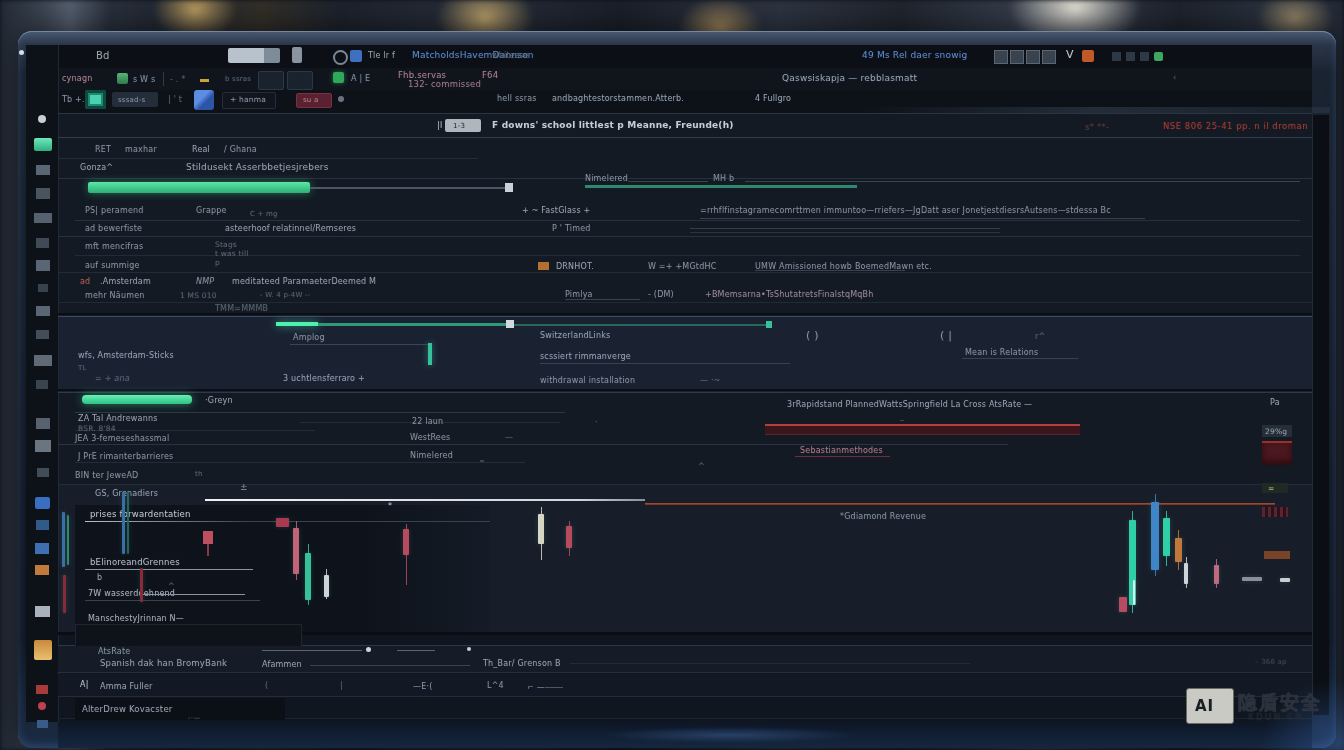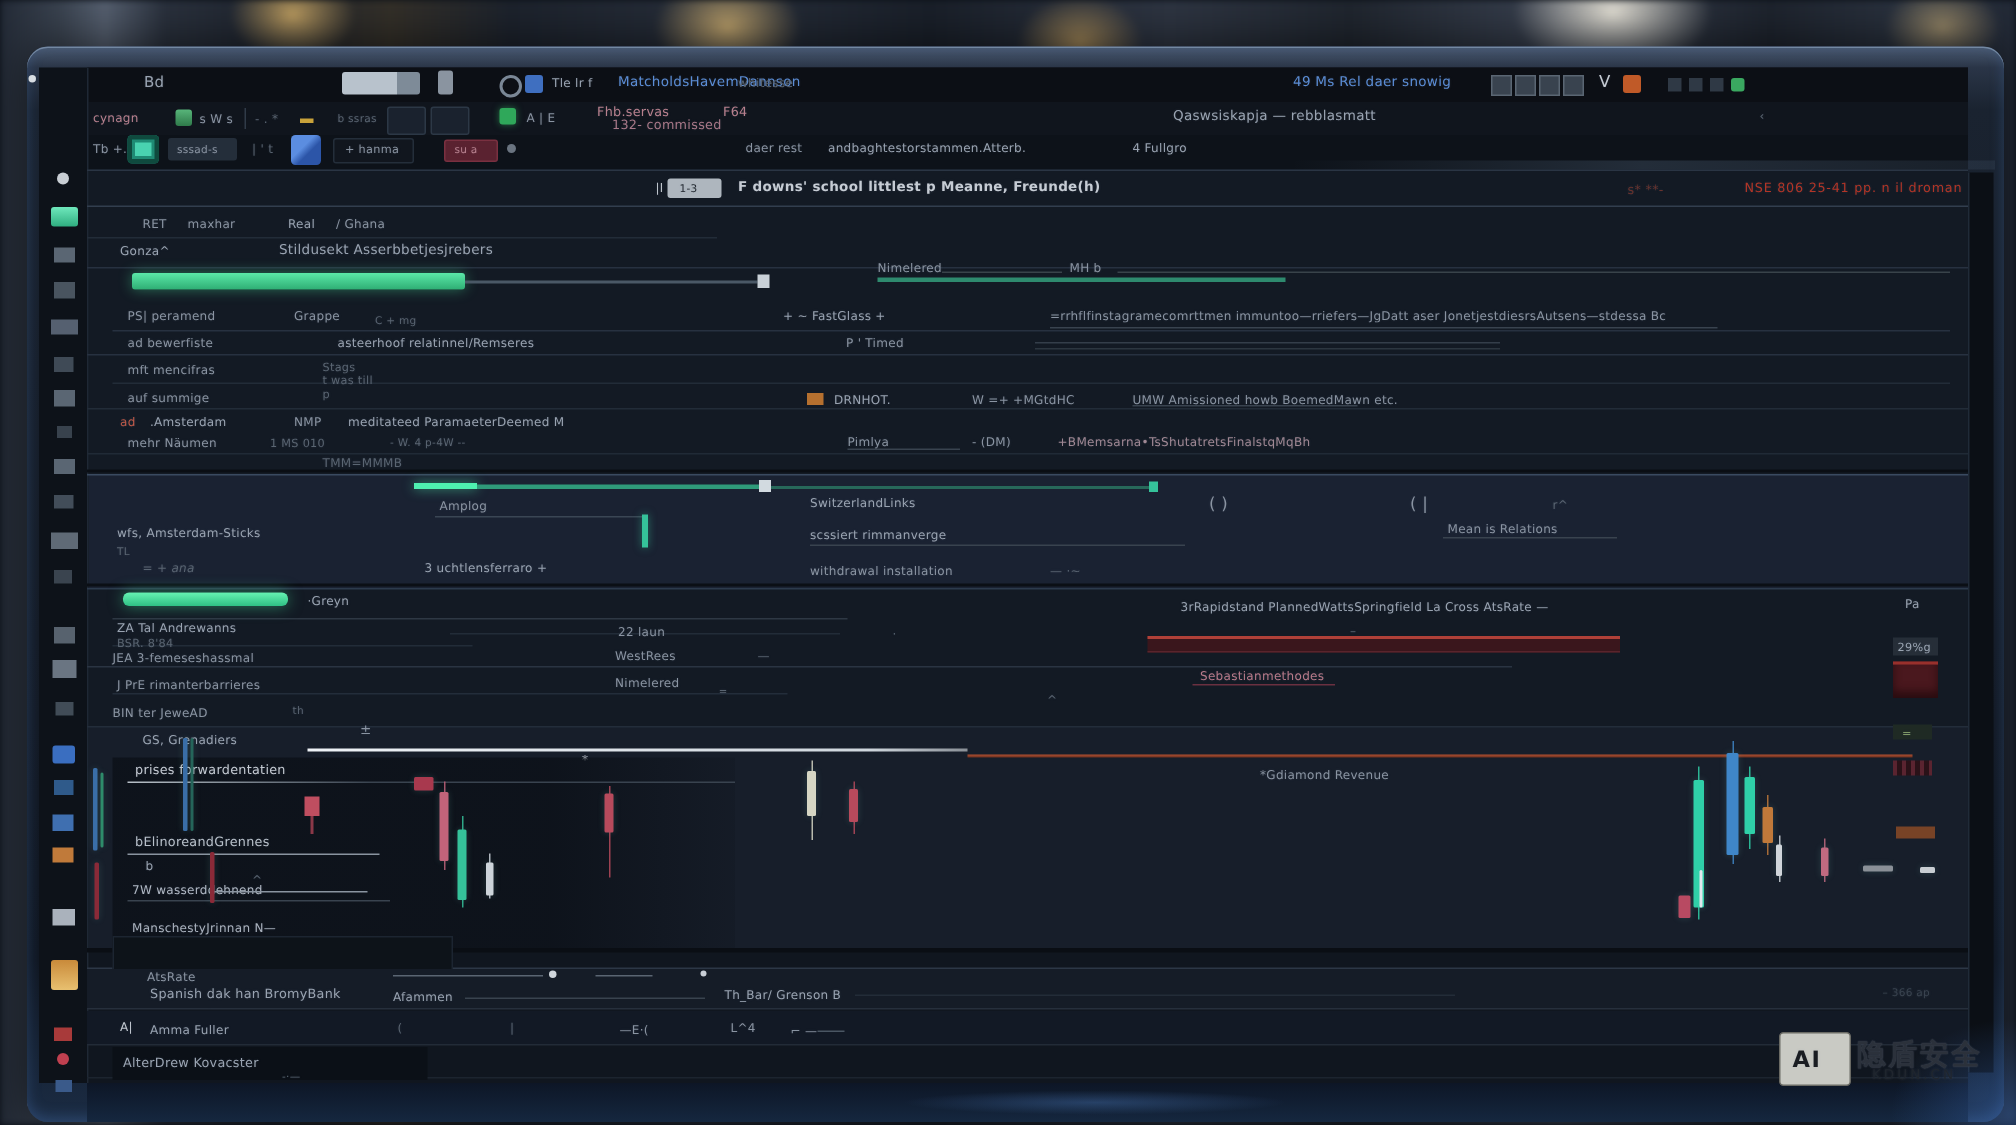--- a/index.html
+++ b/index.html
@@ -94,21 +94,21 @@
   </div>
   <div class="btn" style="left:112px;top:92px;width:46px;height:15px;background:#242e3a;border-radius:2px;"></div>
   <div class="t fs7" style="left:118px;top:96px;">sssad-s</div>
   <div class="t c-dim" style="left:168px;top:95px;">| ' t</div>
   <div class="btn" style="left:194px;top:90px;width:20px;height:20px;border-radius:3px;background:linear-gradient(135deg,#5b8de0 40%,#2c55a8 60%);"></div>
   <div class="btn" style="left:222px;top:92px;width:52px;height:15px;background:#11161e;border:1px solid #242e3a;border-radius:2px;"></div>
   <div class="t fs75" style="left:230px;top:95px;">+  hanma</div>
   <div class="btn" style="left:296px;top:93px;width:34px;height:13px;background:#5a2230;border:1px solid #7a3040;border-radius:2px;"></div>
   <div class="t fs7 c-rose" style="left:303px;top:96px;">su a</div>
   <div class="chip" style="left:338px;top:96px;width:6px;height:6px;border-radius:50%;background:#6a7480;"></div>
-  <div class="t" style="left:497px;top:94px;">daer rest</div>
+  <div class="t" style="left:497px;top:94px;">hell ssras</div>
   <div class="t c-mid" style="left:552px;top:94px;">andbaghtestorstammen.Atterb.</div>
   <div class="t c-mid" style="left:755px;top:94px;">4 Fullgro</div>
   <div class="glow" style="left:860px;top:107px;width:470px;height:6px;background:linear-gradient(90deg,transparent,rgba(150,185,225,.16),rgba(150,185,225,.08));"></div>
 
   <div class="t fs85 c-darkred" style="left:1085px;top:122px;">s* **-</div>
   <div class="t fs85 c-red" style="left:1163px;top:121px;">NSE 806 25-41 pp. n il droman</div>
 
   <div class="t c-bright" style="left:437px;top:121px;">|l</div>
   <div class="btn" style="left:445px;top:119px;width:36px;height:13px;background:#aeb6be;border-radius:2px;"></div>
   <div class="t fs7" style="left:453px;top:122px;color:#20262e;">1-3</div>
@@ -159,37 +159,37 @@
 
   <div class="t" style="left:85px;top:206px;">PS| peramend</div>
   <div class="t" style="left:196px;top:206px;">Grappe</div>
   <div class="t fs7 c-dim" style="left:250px;top:210px;">C + mg</div>
   <div class="t c-mid" style="left:522px;top:206px;">+ ~   FastGlass +</div>
   <div class="t" style="left:700px;top:206px;max-width:460px;overflow:hidden;">=rrhflfinstagramecomrttmen immuntoo—rriefers—JgDatt aser JonetjestdiesrsAutsens—stdessa Bc</div>
   <div class="sep" style="left:700px;top:218px;width:445px;background:#39434f;"></div>
 
   <div class="t" style="left:85px;top:224px;">ad bewerfiste</div>
   <div class="t c-mid" style="left:225px;top:224px;">asteerhoof relatinnel/Remseres</div>
-  <div class="t" style="left:564px;top:224px;text-align:right;">P ' Timed</div>
+  <div class="t" style="left:552px;top:224px;text-align:right;">P ' Timed</div>
 
   <div class="t" style="left:85px;top:242px;">mft mencifras</div>
   <div class="t fs75 c-dim" style="left:215px;top:240px;">Stags</div>
   <div class="t fs75 c-dim" style="left:215px;top:249px;">t was till</div>
 
   <div class="t" style="left:85px;top:261px;">auf summige</div>
   <div class="t fs75 c-dim" style="left:215px;top:258px;">p</div>
   <div class="chip" style="left:538px;top:262px;width:11px;height:8px;background:#b5702f;"></div>
   <div class="t c-mid" style="left:556px;top:262px;">DRNHOT.</div>
   <div class="t" style="left:648px;top:262px;">W   =+ +MGtdHC</div>
   <div class="t" style="left:755px;top:262px;">UMW Amissioned howb BoemedMawn etc.</div>
   <div class="sep" style="left:755px;top:270px;width:150px;background:#39434f;"></div>
 
   <div class="t" style="left:80px;top:277px;color:#c05a4a;">ad</div>
   <div class="t c-mid" style="left:100px;top:277px;">.Amsterdam</div>
-  <div class="t" style="left:196px;top:277px;">NMP</div>
+  <div class="t" style="left:196px;top:277px;font-style:italic;">NMP</div>
   <div class="t c-mid" style="left:232px;top:277px;">meditateed ParamaeterDeemed M</div>
 
   <div class="t" style="left:85px;top:291px;">mehr Näumen</div>
   <div class="t fs75 c-dim" style="left:180px;top:291px;">1 MS 010</div>
   <div class="t fs7 c-dim" style="left:260px;top:291px;">-  W. 4  p-4W  --</div>
   <div class="t" style="left:565px;top:290px;">Pimlya</div>
   <div class="t" style="left:648px;top:290px;">- (DM)</div>
   <div class="t" style="left:705px;top:290px;color:#a08894;">+BMemsarna•TsShutatretsFinalstqMqBh</div>
   <div class="sep" style="left:565px;top:299px;width:75px;background:#39434f;"></div>
   <div class="t c-dim" style="left:215px;top:304px;">TMM=MMMB</div>

